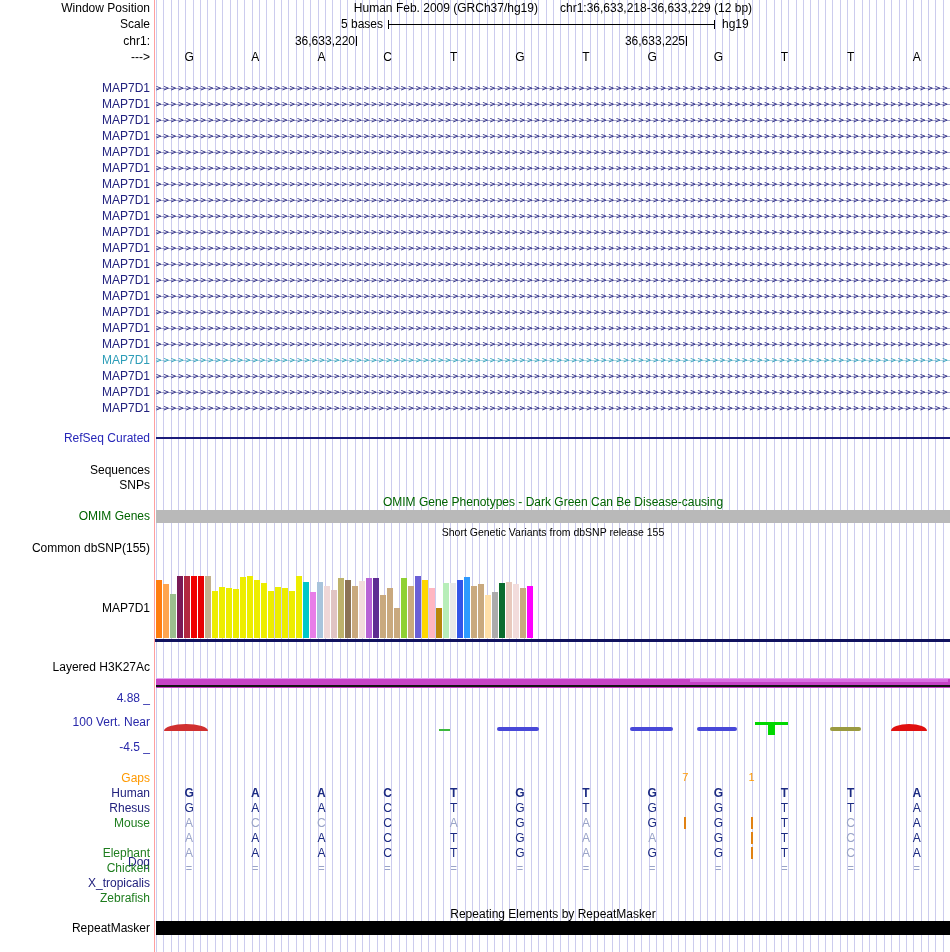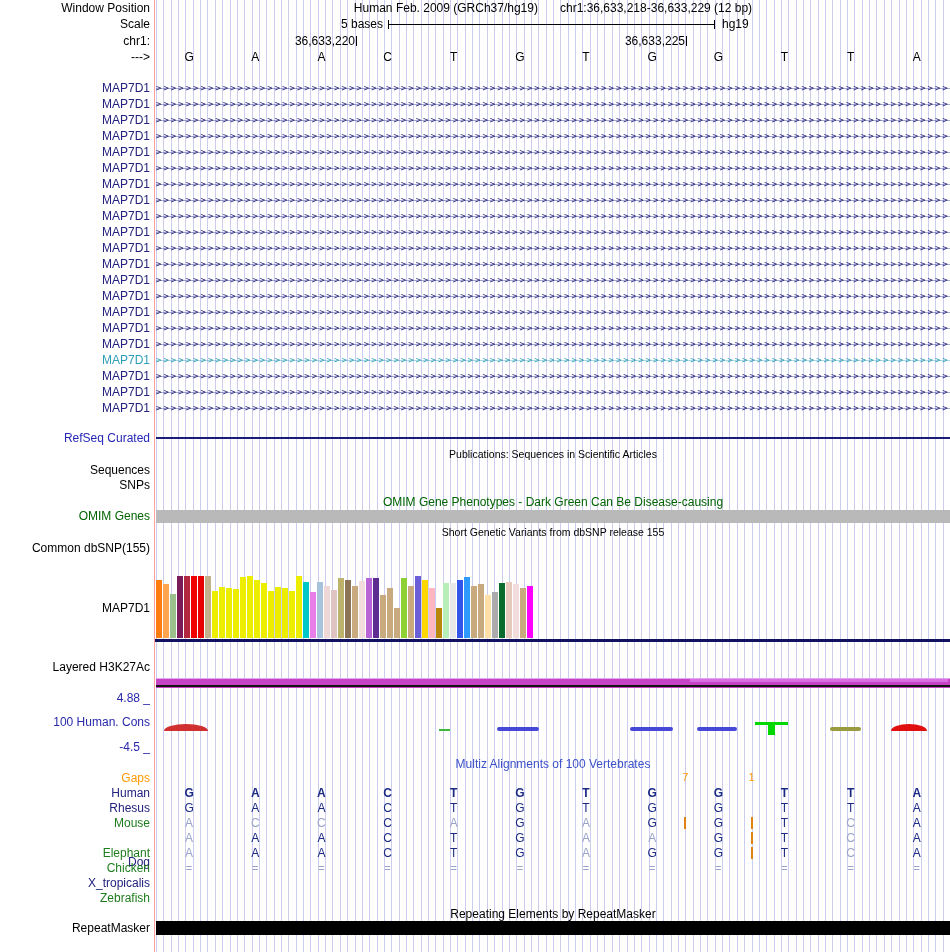--- a/index.html
+++ b/index.html
@@ -119,21 +119,20 @@
       <div class="generow" style="top: 369px; color: rgb(34, 34, 126); background: linear-gradient(transparent 7px, rgba(34, 34, 126, 0.4) 7px, rgba(34, 34, 126, 0.4) 8px, transparent 8px);">&gt;&gt;&gt;&gt;&gt;&gt;&gt;&gt;&gt;&gt;&gt;&gt;&gt;&gt;&gt;&gt;&gt;&gt;&gt;&gt;&gt;&gt;&gt;&gt;&gt;&gt;&gt;&gt;&gt;&gt;&gt;&gt;&gt;&gt;&gt;&gt;&gt;&gt;&gt;&gt;&gt;&gt;&gt;&gt;&gt;&gt;&gt;&gt;&gt;&gt;&gt;&gt;&gt;&gt;&gt;&gt;&gt;&gt;&gt;&gt;&gt;&gt;&gt;&gt;&gt;&gt;&gt;&gt;&gt;&gt;&gt;&gt;&gt;&gt;&gt;&gt;&gt;&gt;&gt;&gt;&gt;&gt;&gt;&gt;&gt;&gt;&gt;&gt;&gt;&gt;&gt;&gt;&gt;&gt;&gt;&gt;&gt;&gt;&gt;&gt;&gt;&gt;&gt;&gt;&gt;&gt;&gt;&gt;&gt;&gt;&gt;&gt;&gt;&gt;&gt;&gt;&gt;&gt;&gt;&gt;</div>
       <div class="lbl" style="top: 385px; color: rgb(34, 34, 126);">MAP7D1</div>
       <div class="generow" style="top: 385px; color: rgb(34, 34, 126); background: linear-gradient(transparent 7px, rgba(34, 34, 126, 0.4) 7px, rgba(34, 34, 126, 0.4) 8px, transparent 8px);">&gt;&gt;&gt;&gt;&gt;&gt;&gt;&gt;&gt;&gt;&gt;&gt;&gt;&gt;&gt;&gt;&gt;&gt;&gt;&gt;&gt;&gt;&gt;&gt;&gt;&gt;&gt;&gt;&gt;&gt;&gt;&gt;&gt;&gt;&gt;&gt;&gt;&gt;&gt;&gt;&gt;&gt;&gt;&gt;&gt;&gt;&gt;&gt;&gt;&gt;&gt;&gt;&gt;&gt;&gt;&gt;&gt;&gt;&gt;&gt;&gt;&gt;&gt;&gt;&gt;&gt;&gt;&gt;&gt;&gt;&gt;&gt;&gt;&gt;&gt;&gt;&gt;&gt;&gt;&gt;&gt;&gt;&gt;&gt;&gt;&gt;&gt;&gt;&gt;&gt;&gt;&gt;&gt;&gt;&gt;&gt;&gt;&gt;&gt;&gt;&gt;&gt;&gt;&gt;&gt;&gt;&gt;&gt;&gt;&gt;&gt;&gt;&gt;&gt;&gt;&gt;&gt;&gt;&gt;&gt;</div>
       <div class="lbl" style="top: 401px; color: rgb(34, 34, 126);">MAP7D1</div>
       <div class="generow" style="top: 401px; color: rgb(34, 34, 126); background: linear-gradient(transparent 7px, rgba(34, 34, 126, 0.4) 7px, rgba(34, 34, 126, 0.4) 8px, transparent 8px);">&gt;&gt;&gt;&gt;&gt;&gt;&gt;&gt;&gt;&gt;&gt;&gt;&gt;&gt;&gt;&gt;&gt;&gt;&gt;&gt;&gt;&gt;&gt;&gt;&gt;&gt;&gt;&gt;&gt;&gt;&gt;&gt;&gt;&gt;&gt;&gt;&gt;&gt;&gt;&gt;&gt;&gt;&gt;&gt;&gt;&gt;&gt;&gt;&gt;&gt;&gt;&gt;&gt;&gt;&gt;&gt;&gt;&gt;&gt;&gt;&gt;&gt;&gt;&gt;&gt;&gt;&gt;&gt;&gt;&gt;&gt;&gt;&gt;&gt;&gt;&gt;&gt;&gt;&gt;&gt;&gt;&gt;&gt;&gt;&gt;&gt;&gt;&gt;&gt;&gt;&gt;&gt;&gt;&gt;&gt;&gt;&gt;&gt;&gt;&gt;&gt;&gt;&gt;&gt;&gt;&gt;&gt;&gt;&gt;&gt;&gt;&gt;&gt;&gt;&gt;&gt;&gt;&gt;&gt;&gt;</div>
     </div>
 
   <div class="lbl" style="top: 431px; color: rgb(38, 38, 184);">RefSeq Curated</div>
   <div class="refline" style="background: rgb(27, 27, 122);"></div>
 
-  <div class="title" style="top:448px">Publications: Sequences in Scientific Articles</div>
   <div class="lbl" style="top:463px">Sequences</div>
   <div class="lbl" style="top:478px">SNPs</div>
 
   <div class="title lg" style="top: 495px; color: rgb(0, 100, 0);">OMIM Gene Phenotypes - Dark Green Can Be Disease-causing</div>
   <div class="lbl" style="top: 509px; color: rgb(0, 100, 0);">OMIM Genes</div>
   <div class="omimbar" style="background: rgb(185, 185, 185);"></div>
 
   <div class="title" style="top:526px">Short Genetic Variants from dbSNP release 155</div>
   <div class="lbl" style="top:541px">Common dbSNP(155)</div>
 
@@ -198,35 +197,34 @@
 
   <div class="lbl" style="top:660px">Layered H3K27Ac</div>
   <div class="h3k">
       <div style="height: 1px; background: rgb(226, 164, 242);"></div>
       <div style="height: 6px; background: rgb(198, 67, 198);"></div>
       <div style="height: 2px; background: rgb(20, 20, 20);"></div>
       <div style="height: 1px; background: rgb(198, 67, 198);"></div>
     </div>
 
   <div class="lbl" style="top: 691px; color: rgb(40, 40, 170);">4.88 _</div>
-  <div class="lbl" style="top: 715px; color: rgb(40, 40, 170);">100 Human. Cons</div>
+  <div class="lbl" style="top: 715px; color: rgb(40, 40, 170);">100 Vert. Near</div>
   <div class="lbl" style="top: 740px; color: rgb(40, 40, 170);">-4.5 _</div>
   <div>
       <div class="consmark" style="left: 164px; top: 724px; width: 44px; height: 7px; background: rgb(208, 48, 48); border-radius: 50% 50% 0px 0px / 100% 100% 0px 0px;"></div>
       <div class="consmark" style="left: 439px; top: 729px; width: 11px; height: 2px; background: rgb(60, 184, 60);"></div>
       <div class="consmark" style="left: 497px; top: 727px; width: 42px; height: 4px; background: rgb(72, 72, 216); border-radius: 2px;"></div>
       <div class="consmark" style="left: 630px; top: 727px; width: 43px; height: 4px; background: rgb(72, 72, 216); border-radius: 2px;"></div>
       <div class="consmark" style="left: 697px; top: 727px; width: 40px; height: 4px; background: rgb(72, 72, 216); border-radius: 2px;"></div>
       <div class="consmark" style="left: 755px; top: 722px; width: 33px; height: 3px; background: rgb(0, 216, 0);"></div>
       <div class="consmark" style="left: 768px; top: 722px; width: 7px; height: 13px; background: rgb(0, 216, 0);"></div>
       <div class="consmark" style="left: 830px; top: 727px; width: 31px; height: 4px; background: rgb(154, 154, 64); border-radius: 2px;"></div>
       <div class="consmark" style="left: 891px; top: 724px; width: 36px; height: 7px; background: rgb(224, 16, 16); border-radius: 50% 50% 0px 0px / 100% 100% 0px 0px;"></div>
     </div>
 
-  <div class="title lg" style="top: 757px; color: rgb(60, 80, 200);">Multiz Alignments of 100 Vertebrates</div>
   <div class="lbl" style="top: 771px; color: rgb(255, 153, 0);">Gaps</div>
   <div>
       <span class="gapnum" style="left: 685.334px; color: rgb(255, 153, 0);">7</span>
       <span class="gapnum" style="left: 751.5px; color: rgb(255, 153, 0);">1</span>
       <div class="lbl" style="top: 786px; color: rgb(34, 34, 126);">Human</div>
       <div class="alnrow" style="top: 786px; font-weight: bold;">
         <span style="color: rgb(27, 42, 130);">G</span>
         <span style="color: rgb(27, 42, 130);">A</span>
         <span style="color: rgb(27, 42, 130);">A</span>
         <span style="color: rgb(27, 42, 130);">C</span>

